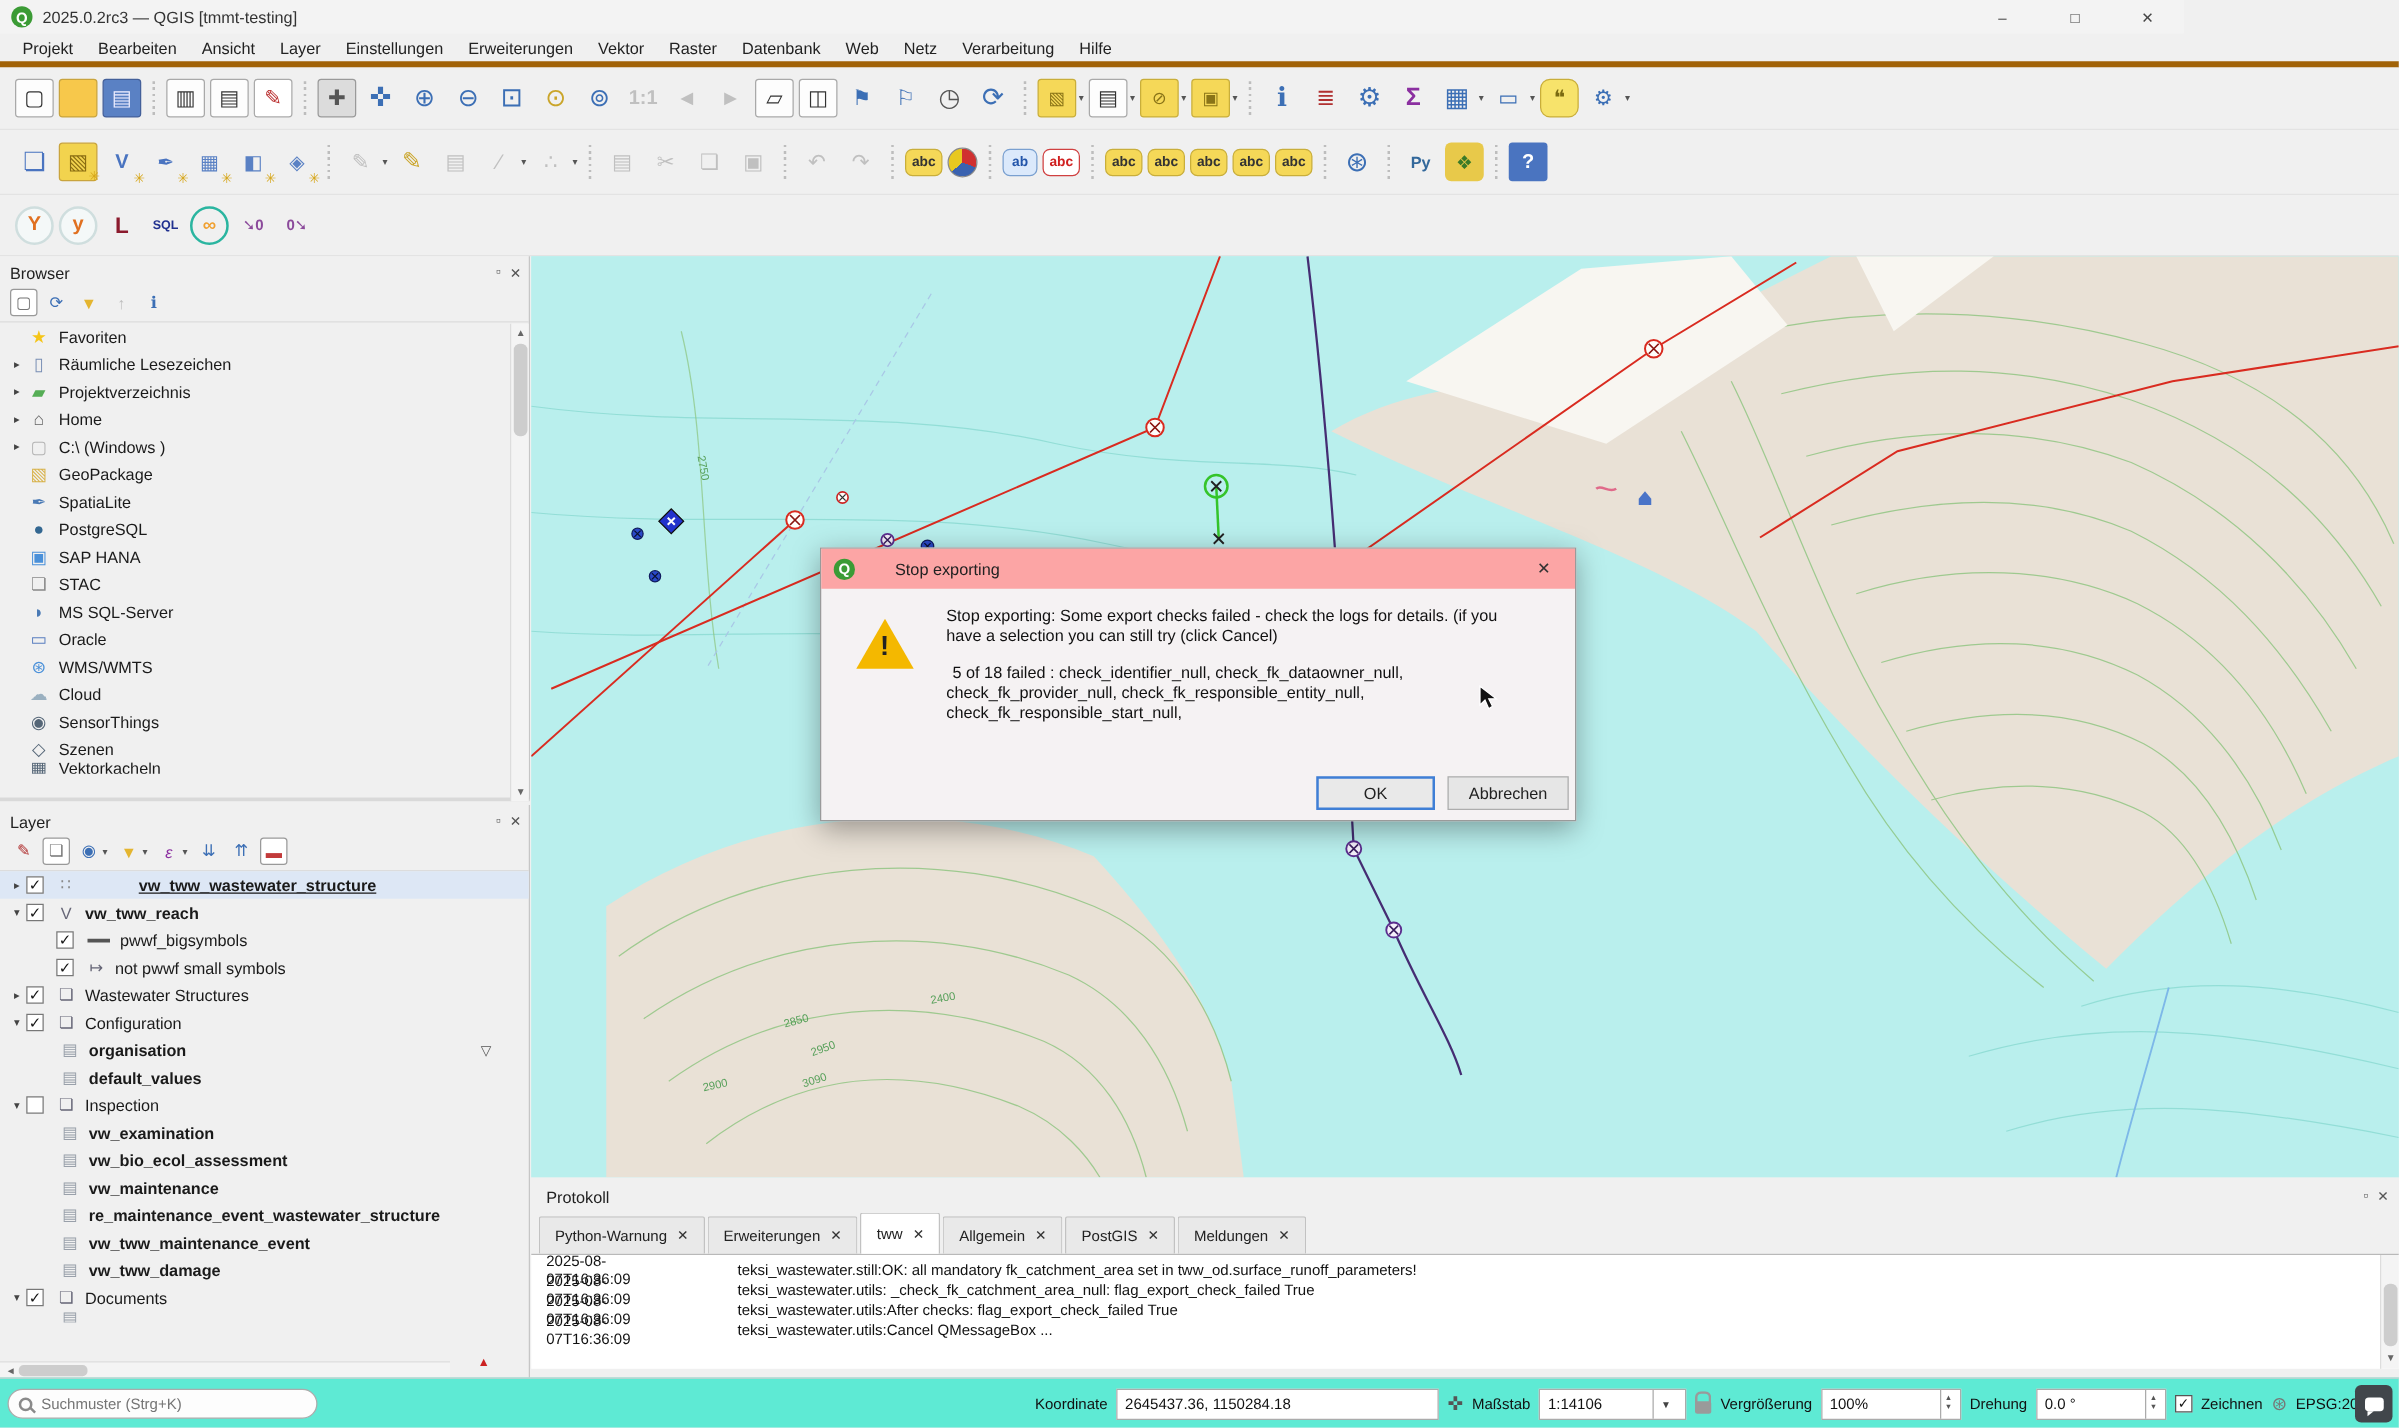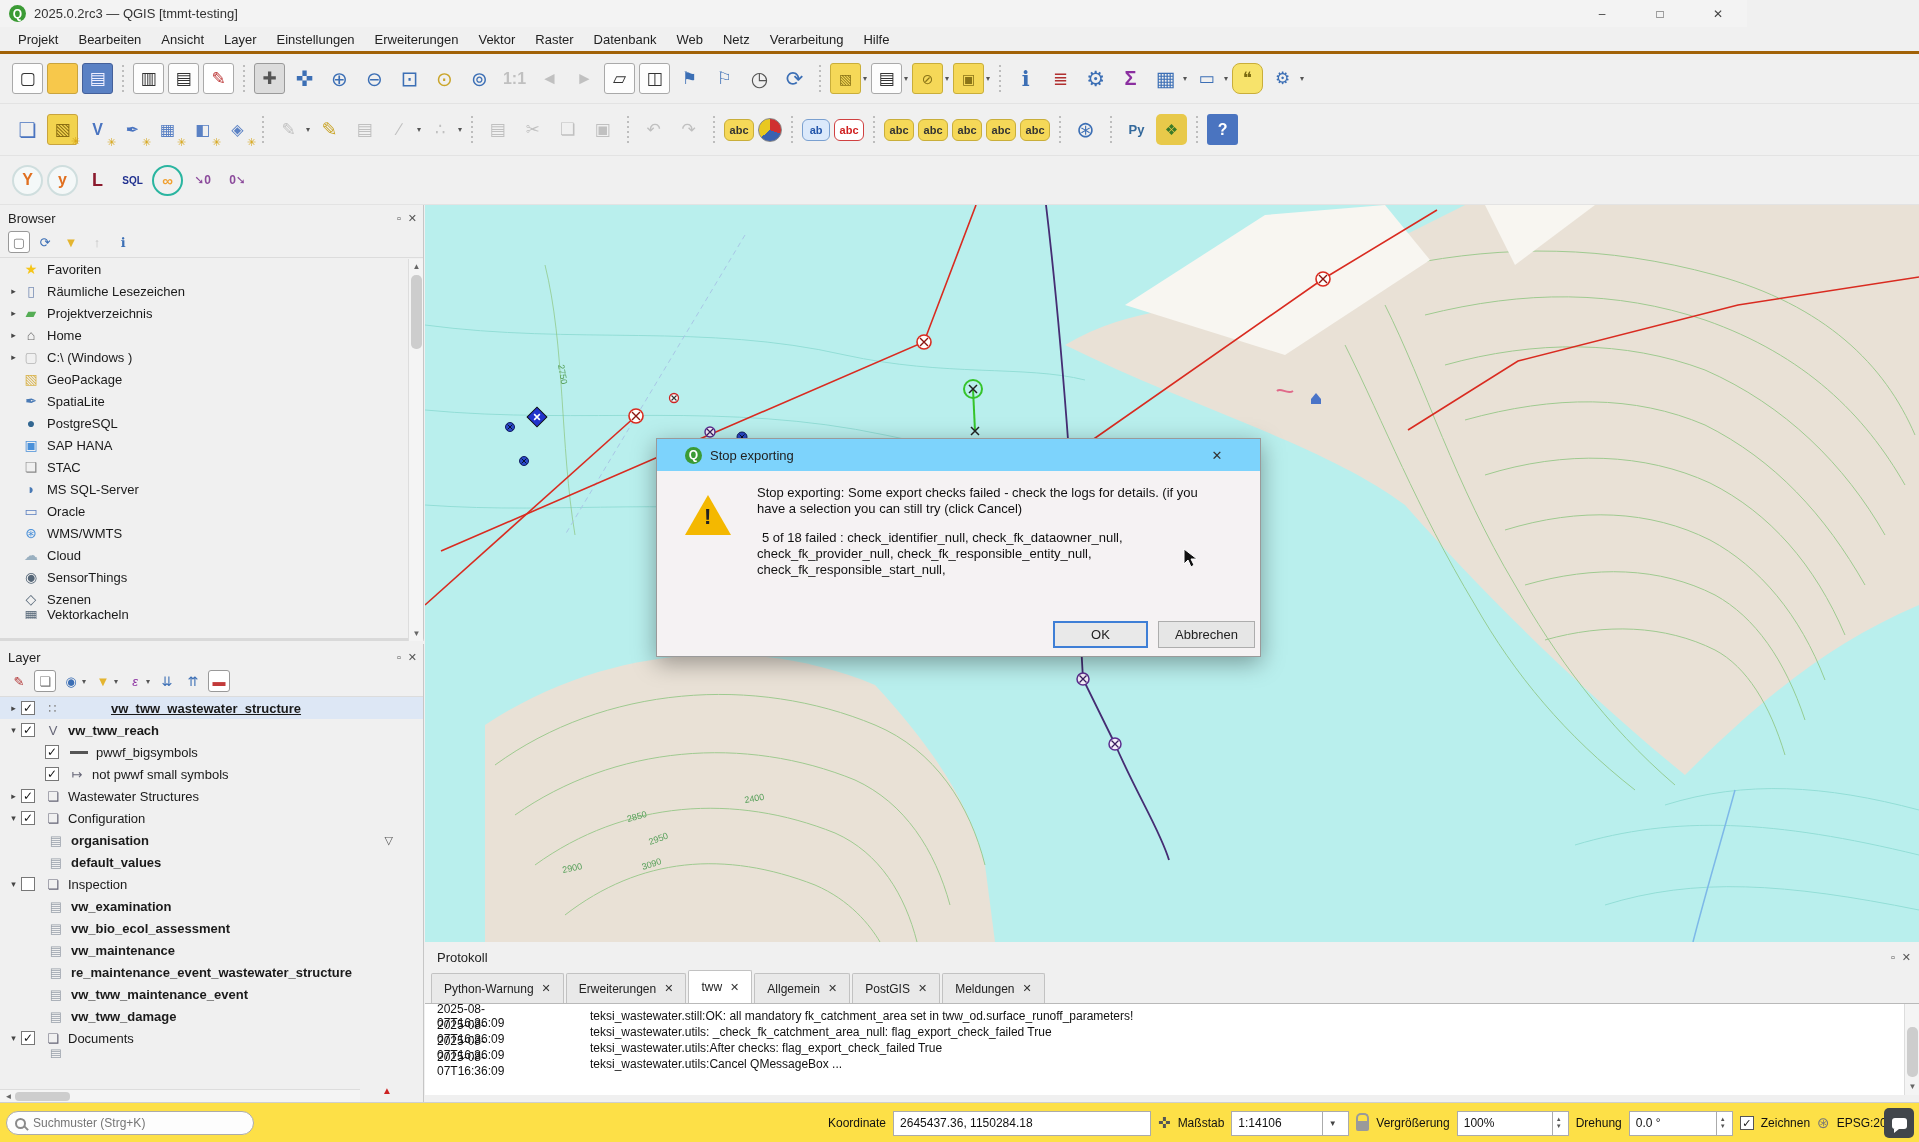--- a/index.html
+++ b/index.html
@@ -12,21 +12,21 @@
     display:flex; align-items:center; font-size:13px; color:#333; }
   .qlogo { width:17px; height:17px; border-radius:50%; background:#3b9b35; color:#fff; font-weight:bold;
     font-size:12px; display:inline-flex; align-items:center; justify-content:center; margin:0 8px 0 9px; }
   .qlogo::after { content:"Q"; }
   #winbtns { margin-left:auto; display:flex; height:27px; }
   .winbtn { width:58px; height:27px; display:flex; align-items:center; justify-content:center;
     font-size:12px; color:#444; }
 
   
   #menubar { position:absolute; left:0; top:27px; width:1919px; height:27px; background:#f0f0f0;
-    display:flex; align-items:center; font-size:13px; padding-left:8px; border-bottom:3px solid #a16207; }
+    display:flex; align-items:center; font-size:13px; padding-left:8px; border-bottom:5px solid #a16207; }
   .mi { padding:4px 10px; color:#222; }
 
   
   .tbrow { position:absolute; left:0; width:1919px; background:#f0f0f0; display:flex;
     align-items:center; padding-left:10px; border-bottom:1px solid #e3e3e3; }
   #tb1 { top:54px;  height:50px; }
   #tb2 { top:104px; height:52px; }
   #tb3 { top:156px; height:49px; }
   .tbwrap { display:inline-flex; align-items:center; }
   .tbicon { position:relative; width:31px; height:31px; margin:0 2px; border-radius:3px;
@@ -120,21 +120,21 @@
   .hscroll { position:absolute; left:0; bottom:0; height:13px; width:360px; background:#f4f4f4;
     border-top:1px solid #ddd; }
   .hthumb { position:absolute; left:15px; top:2px; width:55px; height:9px; background:#cdcdcd; border-radius:4px; }
 
   
   #map { position:absolute; left:425px; top:205px; width:1494px; height:737px; background:#b9efed; }
 
   
   #dialog { position:absolute; left:656px; top:438px; width:605px; height:219px; background:#f5f2f3;
     border:1px solid #9a9a9a; box-shadow:0 6px 22px rgba(0,0,0,.35); font-size:13px; }
-  #dlgtitle { height:32px; display:flex; align-items:center; padding:0 28px; background:#7dd3fc; }
+  #dlgtitle { height:32px; display:flex; align-items:center; padding:0 10px; background:#fca5a5;gap:24px; }
   #dlgclose { margin-left:auto; width:30px; text-align:center; font-size:13px; color:#333; }
   .warnicon { position:absolute; left:28px; top:56px; width:0; height:0;
     border-left:23px solid transparent; border-right:23px solid transparent; border-bottom:40px solid #f4b800; }
   .warnicon::after { content:"!"; position:absolute; left:-4px; top:9px; font-weight:bold; font-size:22px; color:#222; }
   #dlgtext { position:absolute; left:100px; top:46px; width:480px; line-height:16px; color:#111; }
   .dlggap { height:13px; }
   .dlgbtn { position:absolute; top:182px; height:27px; background:#e6e6e6; border:1px solid #adadad;
     font-size:13px; display:flex; align-items:center; justify-content:center; }
   #okbtn { left:396px; width:95px; border:2px solid #3f7fd6; background:#e9e9e9; }
   #cancelbtn { left:501px; width:97px; }
@@ -148,21 +148,21 @@
     margin-right:2px; color:#222; }
   .tab.on { background:#fff; height:33px; position:relative; z-index:2; }
   .tclose { font-size:11px; font-weight:bold; color:#333; }
   #plog { position:absolute; left:0; top:61px; width:1494px; height:92px; background:#fff;
     border-top:1px solid #b9b9b9; font-size:12px; padding-top:4px; }
   .lgrow { display:flex; height:16px; align-items:center; }
   .lts { width:95px; flex:none; margin-left:12px; color:#111; }
   .lmsg { margin-left:58px; color:#111; white-space:nowrap; }
 
   
-  #statusbar { position:absolute; left:0; top:1102px; width:1919px; height:40px; background:#fde047;
+  #statusbar { position:absolute; left:0; top:1102px; width:1919px; height:40px; background:#5eead4;
     border-top:1px solid #cfcfcf; font-size:12px;padding-left:32px; }
   #searchbox { position:absolute; left:6px; top:8px; width:248px; height:24px; background:#fdfdfd;
     border:1px solid #ababab; border-radius:12px; display:flex; align-items:center; padding:0 8px; }
   .mag { width:11px; height:11px; border:2px solid #8a8a8a; border-radius:50%; position:relative; flex:none; }
   .mag::after { content:""; position:absolute; width:6px; height:2px; background:#8a8a8a;
     transform:rotate(45deg); right:-5px; bottom:-2px; }
   #searchbox input { border:none; outline:none; background:transparent; font-size:12px; margin-left:7px;
     width:200px; color:#333; font-family:"Liberation Sans","DejaVu Sans",sans-serif; }
   #sbright { position:absolute; left:828px; top:7px; height:26px; display:flex; align-items:center; gap:7px; }
   .sblab { color:#111; }

